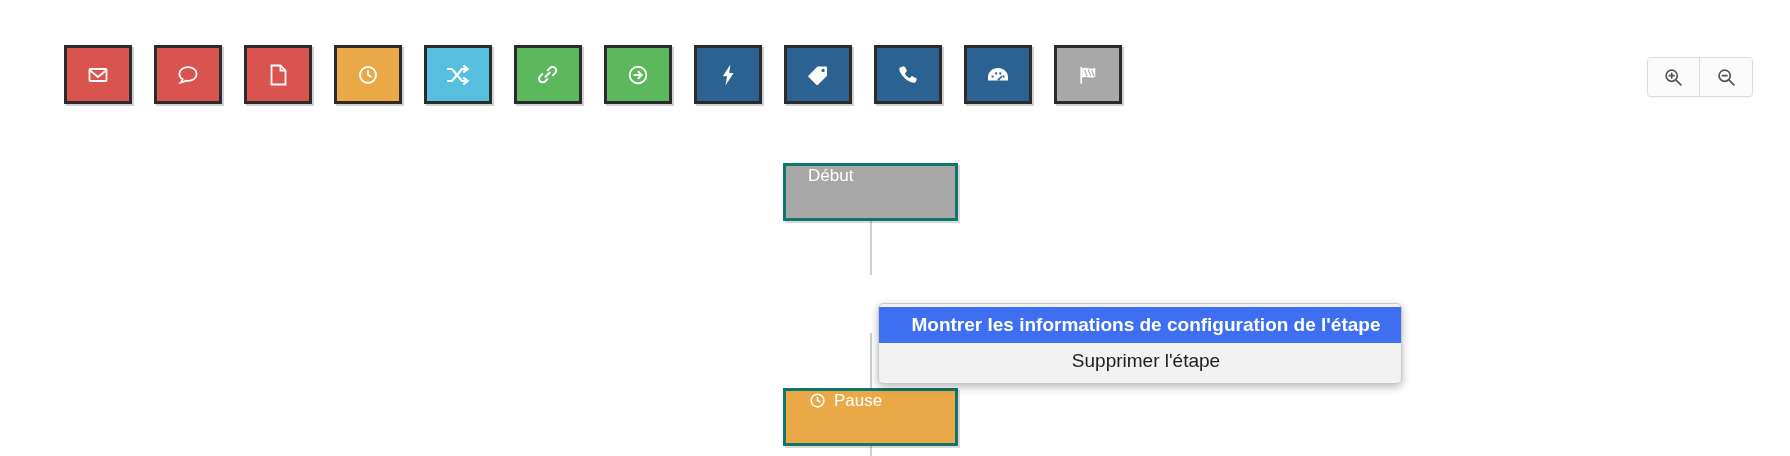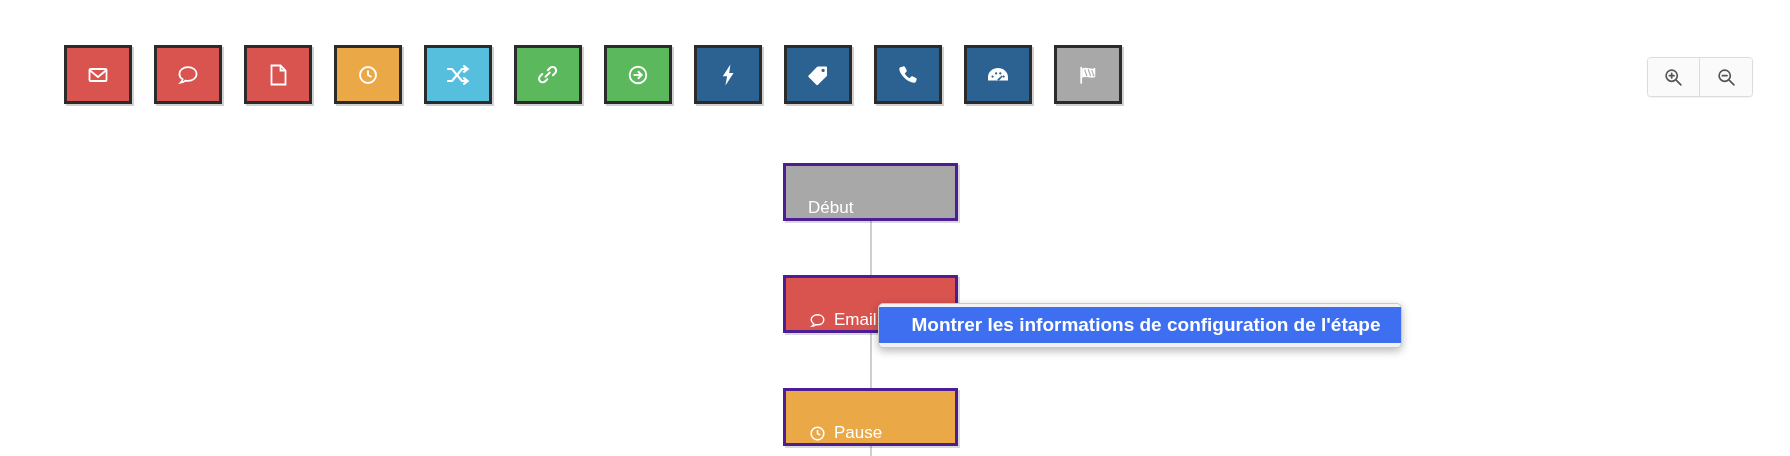--- a/index.html
+++ b/index.html
@@ -87,23 +87,23 @@
   .edge {
     position: absolute;
     width: 2px;
     background: #cfcfcf;
   }
 
   .node {
     position: absolute;
     width: 175px;
     height: 58px;
-    border: 3px solid #4c1d95;
-    display: flex;
-    align-items: flex-end;
+    border: 3px solid #0f766e;
+    display: flex;
+    align-items: flex-start;
     padding-left: 22px;
     color: #ffffff;
     font-size: 17px;
     box-shadow: 2px 2px 0 rgba(0,0,0,0.15);
     cursor: pointer;
   }
   .node .node-icon {
     display: inline-flex;
     align-items: center;
     margin-right: 7px;
@@ -288,40 +288,35 @@
   <div id="flow-canvas">
 
     <div class="edge" style="left:870px; top:101px; height:54px;"></div>
     <div class="edge" style="left:870px; top:213px; height:55px;"></div>
     <div class="edge" style="left:870px; top:326px; height:10px;"></div>
 
     <div class="node" style="left:783px; top:43px; background:#a8a8a8;">
       <span class="node-label">Début</span>
     </div>
 
-    <div class="node" style="left:783px; top:155px; background:#d9534f;">
-      <span class="node-icon">
-        <svg width="19" height="19" viewBox="0 0 26 26" fill="none" stroke="#fff" stroke-width="2">
-          <path d="M13 5.2c-5 0-8.6 3-8.6 6.7 0 2.2 1.3 4.1 3.3 5.3-.2 1.2-.9 2.5-2 3.5 1.9-.2 3.6-1 4.8-2.1.8.2 1.7.3 2.5.3 5 0 8.6-3 8.6-6.9S18 5.2 13 5.2z"></path>
-        </svg>
-      </span>
-      <span class="node-label">Email</span>
-    </div>
 
     <div class="node" style="left:783px; top:268px; background:#eba846;">
       <span class="node-icon">
         <svg width="19" height="19" viewBox="0 0 24 24" fill="none" stroke="#fff" stroke-width="2">
           <circle cx="12" cy="12" r="8"></circle>
           <path d="M12 7.5V12l3.5 2"></path>
         </svg>
       </span>
       <span class="node-label">Pause</span>
     </div>
 
   </div>
 
   <div id="context-menu">
     <div class="menu-item selected">
       <span>Montrer les informations de configuration de l'étape</span>
     </div>
+    <div class="menu-item">
+      <span>Supprimer l'étape</span>
+    </div>
   </div>
 
 </div>
 
 </body></html>

